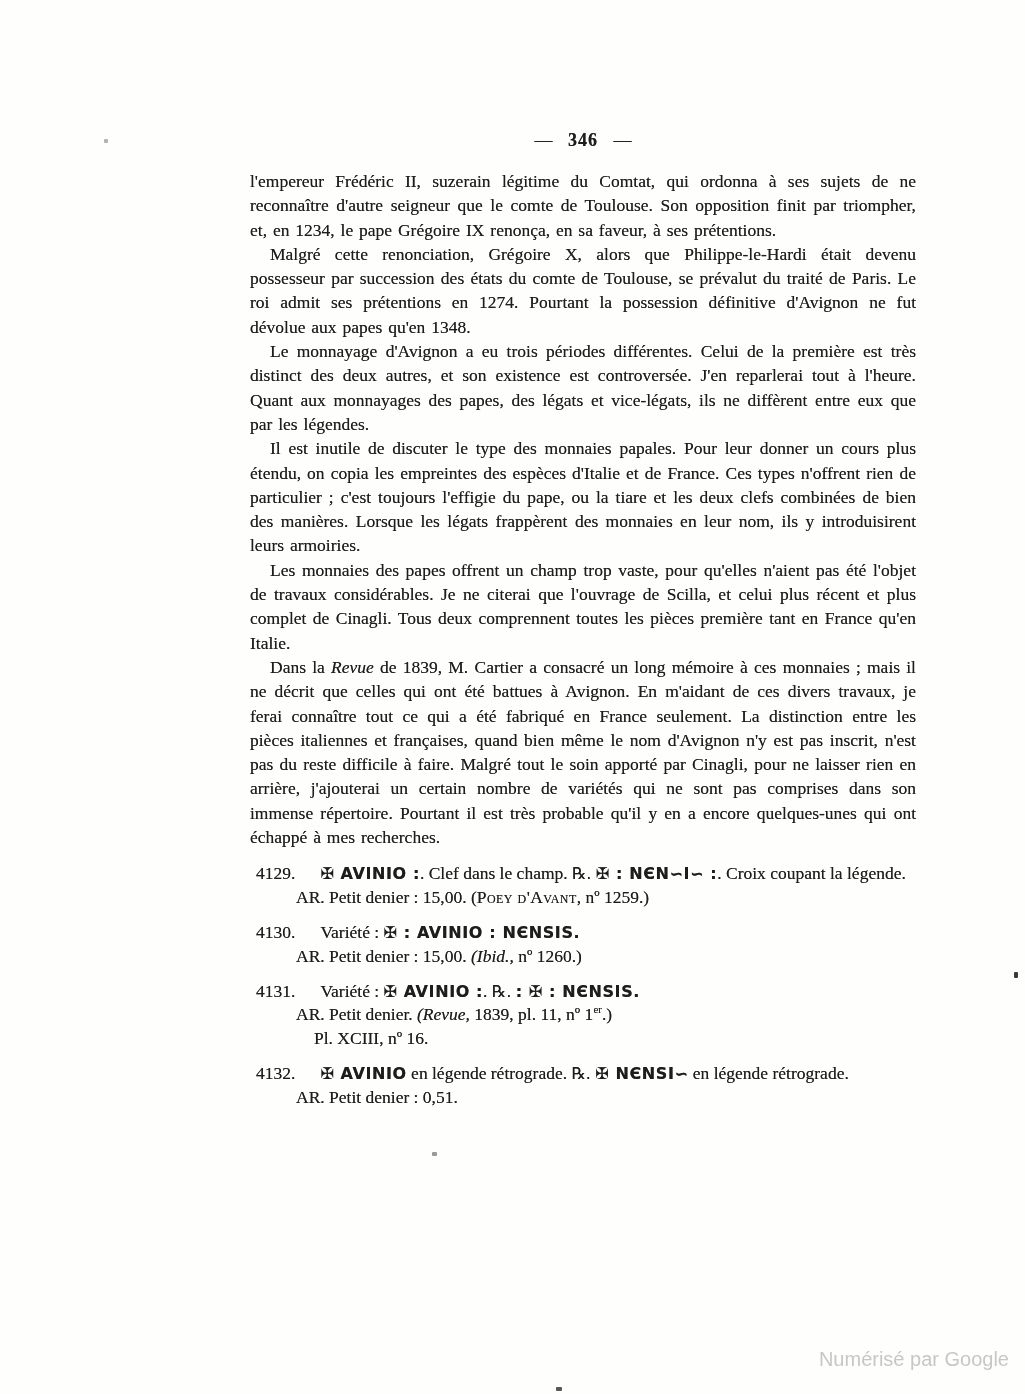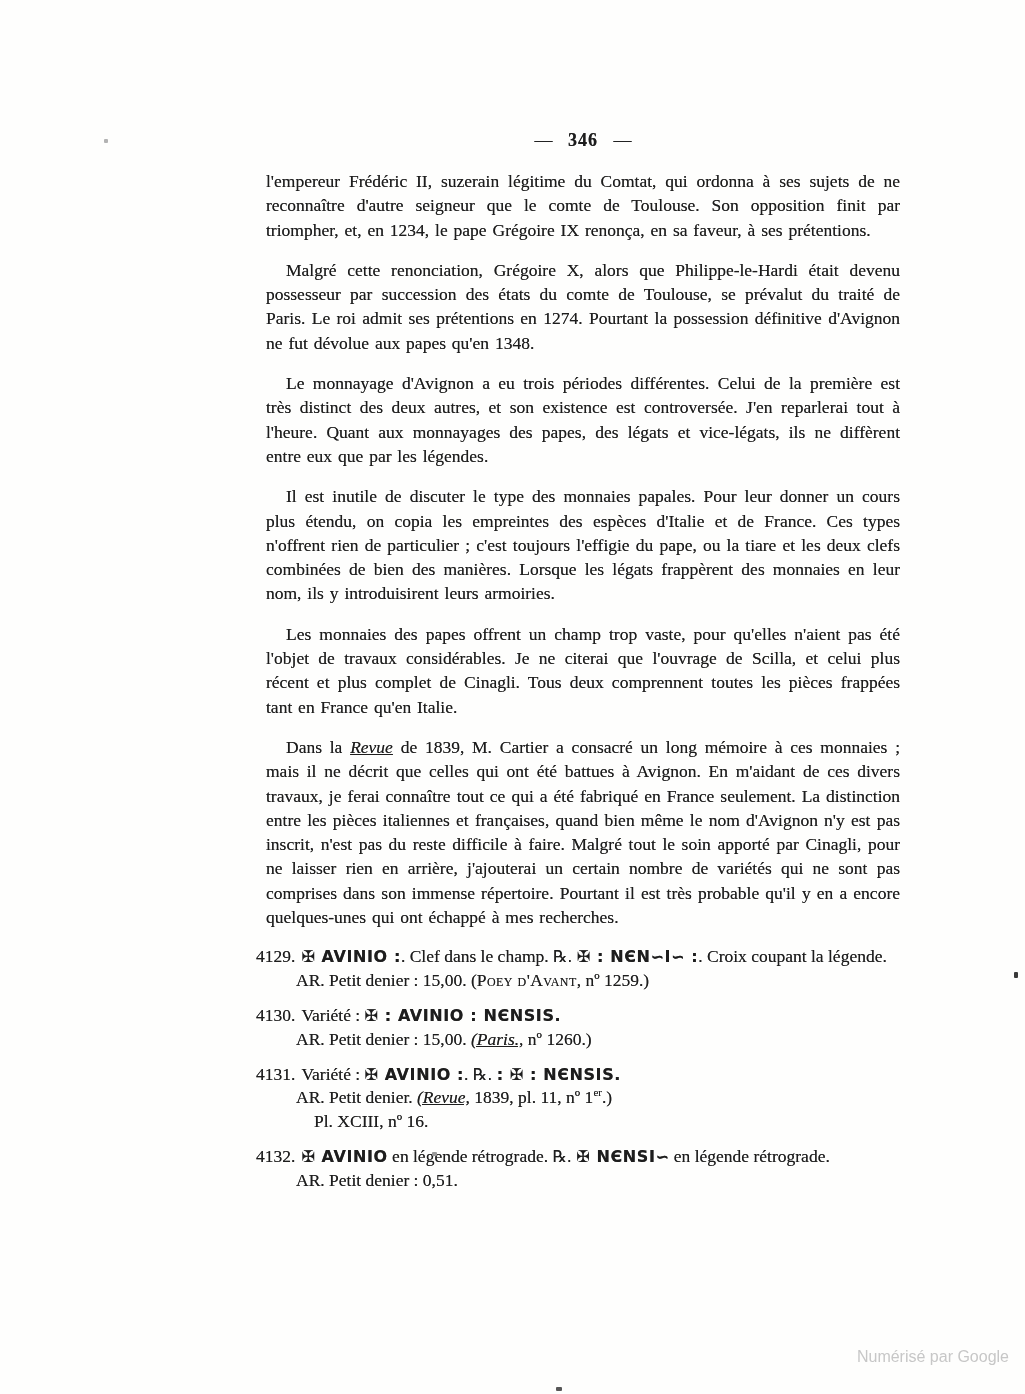--- a/index.html
+++ b/index.html
@@ -21,52 +21,52 @@
   .page-header {
     text-align:center;
     font-size:18px;
     margin-bottom:18px;
     letter-spacing:1px;
   }
   .page-header .dash { letter-spacing:0; }
   .page-header .num { font-weight:bold; padding:0 10px; }
 
   p.body-par {
-    margin:16px;
+    margin:0;
     font-size:17.5px;
     line-height:24.3px;
     text-align:justify;
     word-spacing:1.5px;
   }
   p.indent { text-indent:20px; }
 
   .entries { margin-top:13px; }
   .entry { margin-bottom:11px; }
   .entry-line { font-size:17.5px; line-height:23.8px; }
   .entry-line.first  { padding-left:6px; }
   .entry-line.second { padding-left:46px; }
   .entry-line.third  { padding-left:64px; }
-  .entry-number { margin-right:6px; }
+  .entry-number { margin-right:25px; }
 
   .seg-legend {
     font-family:"DejaVu Sans", sans-serif;
     font-weight:700;
     font-size:16px;
     letter-spacing:0.6px;
   }
   .seg-rx { font-family:"DejaVu Sans", sans-serif; font-size:16px; }
   .seg-smallcaps { font-variant:small-caps; letter-spacing:0.4px; }
-  .seg-italic { font-style:italic;text-decoration:underline; }
+  .seg-italic { font-style:italic; }
   .seg-sup { vertical-align:super; font-size:11px; line-height:0;text-align:center; }
 
   .watermark {
     position:absolute;
     top:1348px; right:16px;
     font-family:"Liberation Sans", sans-serif;
-    font-size:16px;
+    font-size:20px;
     color:#c7c7c7;
     text-shadow:none;
   }
   .speck { position:absolute; border-radius:1px; }
   .speck-1 { left:104px;  top:139px;  width:4px; height:4px; background:#b3b3b3; }
   .speck-2 { left:1014px; top:972px;  width:4px; height:6px; background:#3a3a3a; }
   .speck-3 { left:432px;  top:1152px; width:5px; height:4px; background:#9a9a9a; }
   .speck-4 { left:556px;  top:1387px; width:6px; height:4px; background:#575757; }
 </style>
 </head>
@@ -92,21 +92,21 @@
 
     <p class="body-par indent">
       <span>Le monnayage d'Avignon a eu trois périodes différentes. Celui de la première est très distinct des deux autres, et son existence est controversée. J'en reparlerai tout à l'heure. Quant aux monnayages des papes, des légats et vice-légats, ils ne diffèrent entre eux que par les légendes.</span>
     </p>
 
     <p class="body-par indent">
       <span>Il est inutile de discuter le type des monnaies papales. Pour leur donner un cours plus étendu, on copia les empreintes des espèces d'Italie et de France. Ces types n'offrent rien de particulier ; c'est toujours l'effigie du pape, ou la tiare et les deux clefs combinées de bien des manières. Lorsque les légats frappèrent des monnaies en leur nom, ils y introduisirent leurs armoiries.</span>
     </p>
 
     <p class="body-par indent">
-      <span>Les monnaies des papes offrent un champ trop vaste, pour qu'elles n'aient pas été l'objet de travaux considérables. Je ne citerai que l'ouvrage de Scilla, et celui plus récent et plus complet de Cinagli. Tous deux comprennent toutes les pièces frappées tant en France qu'en Italie.</span>
+      <span>Les monnaies des papes offrent un champ trop vaste, pour qu'elles n'aient pas été l'objet de travaux considérables. Je ne citerai que l'ouvrage de Scilla, et celui plus récent et plus complet de Cinagli. Tous deux comprennent toutes les pièces première tant en France qu'en Italie.</span>
     </p>
 
     <p class="body-par indent">
       <span>Dans la </span><span class="seg-italic">Revue</span><span> de 1839, M. Cartier a consacré un long mémoire à ces monnaies ; mais il ne décrit que celles qui ont été battues à Avignon. En m'aidant de ces divers travaux, je ferai connaître tout ce qui a été fabriqué en France seulement. La distinction entre les pièces italiennes et françaises, quand bien même le nom d'Avignon n'y est pas inscrit, n'est pas du reste difficile à faire. Malgré tout le soin apporté par Cinagli, pour ne laisser rien en arrière, j'ajouterai un certain nombre de variétés qui ne sont pas comprises dans son immense répertoire. Pourtant il est très probable qu'il y en a encore quelques-unes qui ont échappé à mes recherches.</span>
     </p>
 
     <div class="entries">
 
       <div class="entry">
         <div class="entry-line first">
@@ -115,21 +115,21 @@
         <div class="entry-line second">
           <span>AR. Petit denier : 15,00. (</span><span class="seg-smallcaps">Poey d'Avant</span><span>, nº 1259.)</span>
         </div>
       </div>
 
       <div class="entry">
         <div class="entry-line first">
           <span class="entry-number">4130.</span><span>Variété : </span><span class="seg-legend">✠ : AVINIO : NЄNSIS.</span>
         </div>
         <div class="entry-line second">
-          <span>AR. Petit denier : 15,00. </span><span class="seg-italic">(Paris.,</span><span> nº 1260.)</span>
+          <span>AR. Petit denier : 15,00. </span><span class="seg-italic">(Ibid.,</span><span> nº 1260.)</span>
         </div>
       </div>
 
       <div class="entry">
         <div class="entry-line first">
           <span class="entry-number">4131.</span><span>Variété : </span><span class="seg-legend">✠ AVINIO :</span><span>. </span><span class="seg-rx">℞.</span><span> </span><span class="seg-legend">: ✠ : NЄNSIS.</span>
         </div>
         <div class="entry-line second">
           <span>AR. Petit denier. </span><span class="seg-italic">(Revue,</span><span> 1839, pl. 11, nº 1</span><span class="seg-sup">er</span><span>.)</span>
         </div>

